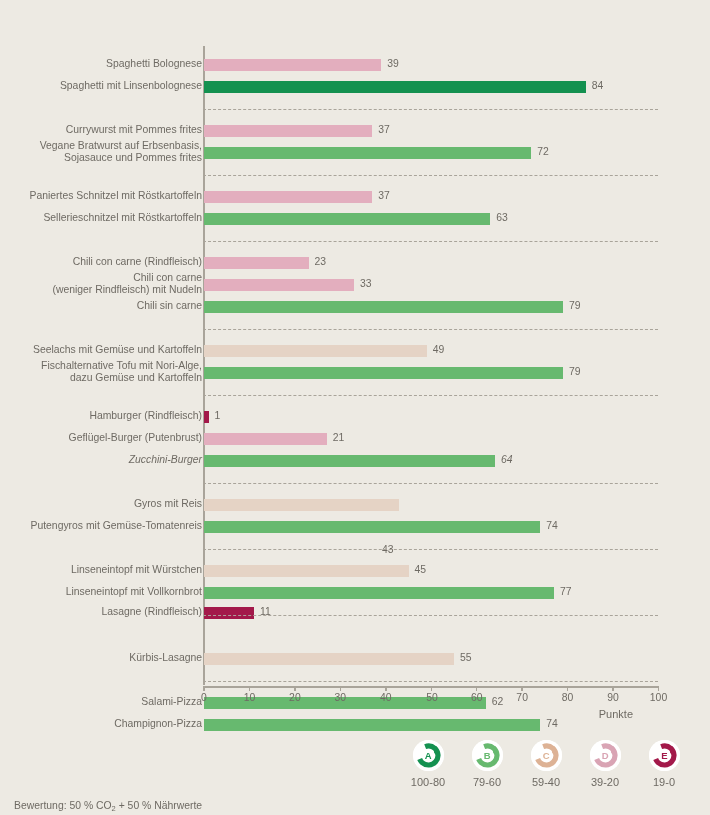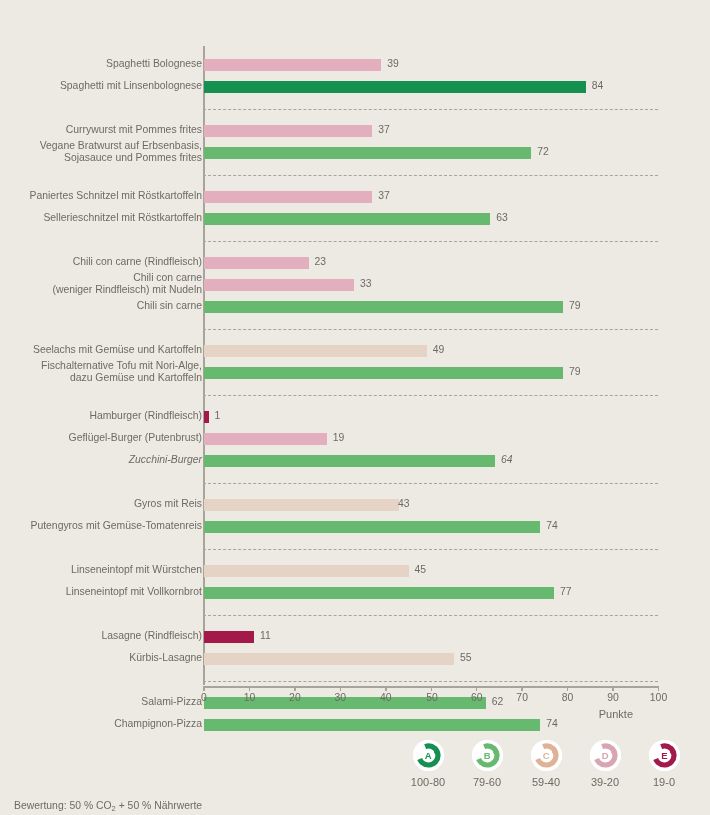--- a/index.html
+++ b/index.html
@@ -217,48 +217,48 @@
           <div class="bar-value" style="left: 569.055px;">79</div>
         </div>
         <div class="row" style="top: 364px;">
           <div class="row-label">Hamburger (Rindfleisch)</div>
           <div class="bar" style="width: 4.545px; background: rgb(163, 25, 74);"></div>
           <div class="bar-value" style="left: 214.545px;">1</div>
         </div>
         <div class="row" style="top: 386px;">
           <div class="row-label">Geflügel-Burger (Putenbrust)</div>
           <div class="bar" style="width: 122.715px; background: rgb(227, 174, 190);"></div>
-          <div class="bar-value" style="left: 332.715px;">19</div>
+          <div class="bar-value" style="left: 332.715px;">21</div>
         </div>
         <div class="row" style="top: 408px; font-style: italic;">
           <div class="row-label">Zucchini-Burger</div>
           <div class="bar" style="width: 290.88px; background: rgb(103, 185, 111);"></div>
           <div class="bar-value" style="left: 500.88px;">64</div>
         </div>
         <div class="row" style="top: 452px;">
           <div class="row-label">Gyros mit Reis</div>
           <div class="bar" style="width: 195.435px; background: rgb(229, 211, 197);"></div>
-          <div class="bar-value" style="left: 398px;">43</div>
+          <div class="bar-value" style="left: 382px; margin-top: 46px;">43</div>
         </div>
         <div class="row" style="top: 474px;">
           <div class="row-label">Putengyros mit Gemüse-Tomatenreis</div>
           <div class="bar" style="width: 336.33px; background: rgb(103, 185, 111);"></div>
           <div class="bar-value" style="left: 546.33px;">74</div>
         </div>
         <div class="row" style="top: 518px;">
           <div class="row-label">Linseneintopf mit Würstchen</div>
           <div class="bar" style="width: 204.525px; background: rgb(229, 211, 197);"></div>
           <div class="bar-value" style="left: 414.525px;">45</div>
         </div>
         <div class="row" style="top: 540px;">
           <div class="row-label">Linseneintopf mit Vollkornbrot</div>
           <div class="bar" style="width: 349.965px; background: rgb(103, 185, 111);"></div>
           <div class="bar-value" style="left: 559.965px;">77</div>
         </div>
-        <div class="row" style="top: 584px;">
+        <div class="row" style="top: 560px;">
           <div class="row-label">Lasagne (Rindfleisch)</div>
           <div class="bar" style="width: 49.995px; background: rgb(163, 25, 74);"></div>
           <div class="bar-value" style="left: 259.995px;">11</div>
         </div>
         <div class="row" style="top: 606px;">
           <div class="row-label">Kürbis-Lasagne</div>
           <div class="bar" style="width: 249.975px; background: rgb(229, 211, 197);"></div>
           <div class="bar-value" style="left: 459.975px;">55</div>
         </div>
         <div class="row" style="top: 650px;">

